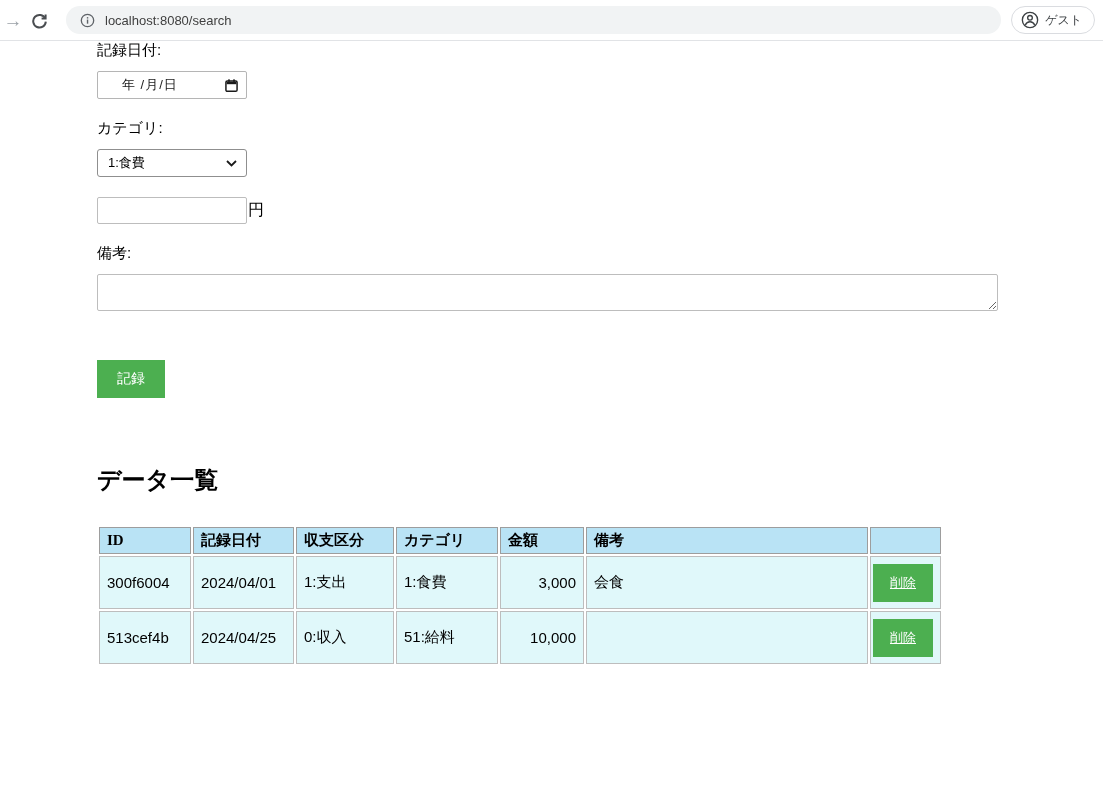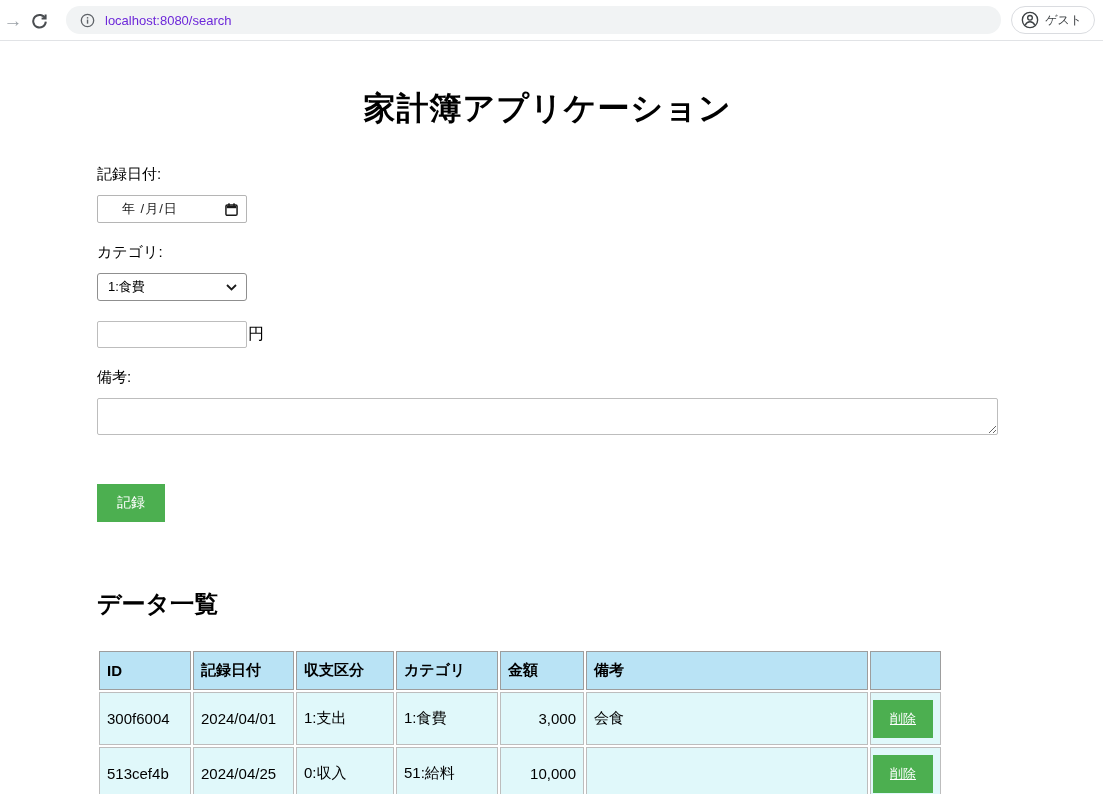--- a/index.html
+++ b/index.html
@@ -11,21 +11,21 @@
     border-bottom: 1px solid #e1e3e6; background: #fff; padding: 0 6px 0 0; }
   .nav-btn { width: 26px; height: 26px; display: flex; align-items: center;
     justify-content: center; flex: 0 0 auto; cursor: default; }
   .fwd-glyph { font-size: 19px; color: #9aa0a6; line-height: 1; }
   .refresh-svg { width: 17px; height: 17px; stroke: #4a4d51; fill: none;
     stroke-width: 2; }
   .omnibox { flex: 1 1 auto; height: 28px; background: #f1f3f4;
     border-radius: 14px; display: flex; align-items: center;
     margin: 0 10px 0 14px; padding: 0 14px; }
   .info-svg { width: 15px; height: 15px; margin-right: 10px; flex: 0 0 auto; }
-  .url-text { font-size: 13px; color: #6d28d9; }
+  .url-text { font-size: 13px; color: #404040; }
   .guest-pill { flex: 0 0 auto; height: 28px; border: 1px solid #dadce0;
     border-radius: 14px; background: #fff; display: flex; align-items: center;
     padding: 0 12px 0 9px; margin-right: 2px; }
   .person-svg { width: 18px; height: 18px; margin-right: 6px; }
   .guest-label { font-size: 12px; color: #3c4043; }
 
   
   .container { width: 901px; margin-left: 97px; }
   h1.app-title { font-size: 32px; font-weight: bold; text-align: center;
     margin: 46px 0 34px; letter-spacing: 1px; }
@@ -59,21 +59,21 @@
   .btn-green { background: #4caf50; color: #fff; border: none;
     font-size: 14px; cursor: pointer;
     font-family: "Liberation Sans", sans-serif; }
   .submit-btn { width: 68px; height: 38px; margin-top: 25px; }
 
   h2.list-heading { font-size: 24px; font-weight: bold; margin: 66px 0 29px; }
 
   table.data-table { border-collapse: separate; border-spacing: 2px;
     font-size: 15px; }
   .data-table th { background: #b9e3f5; border: 1px solid #9d9d9d;
-    font-weight: bold; text-align: left; padding: 9px 7px; height: 26px; }
+    font-weight: bold; text-align: left; padding: 3px 7px; height: 26px; font-family: Liberation Serif, serif; }
   .data-table td { background: #e0f8fa; border: 1px solid #bdbdbd;
     padding: 16px 7px; height: 44px; }
   .col-id      { width: 92px; }
   .col-date    { width: 101px; }
   .col-type    { width: 98px; }
   .col-cat     { width: 102px; }
   .col-amount  { width: 84px; }
   .col-note    { width: 282px; }
   .col-actions { width: 71px; }
   .cell-right  { text-align: right; }
@@ -107,21 +107,20 @@
       <circle cx="10" cy="10" r="8.5" fill="none" stroke="#3c4043" stroke-width="1.5"></circle>
       <circle cx="10" cy="7.6" r="2.6" fill="none" stroke="#3c4043" stroke-width="1.5"></circle>
       <path d="M4.8 15.5 C6 12.8 8 11.9 10 11.9 C12 11.9 14 12.8 15.2 15.5" fill="none" stroke="#3c4043" stroke-width="1.5"></path>
     </svg>
     <span class="guest-label">ゲスト</span>
   </div>
 </div>
 
 <div class="container">
 
-  <h1 class="app-title">家計簿アプリケーション</h1>
 
   <div class="form-group">
     <label class="field-label">記録日付:</label>
     <div class="date-input">
       <span class="date-ph">年 /月/日</span>
       <svg class="cal-svg" viewBox="0 0 14 14">
         <rect x="1" y="2.2" width="12" height="11" rx="1.4" fill="none" stroke="#1a1a1a" stroke-width="1.6"></rect>
         <rect x="1.8" y="3" width="10.4" height="2.6" fill="#1a1a1a"></rect>
         <rect x="3.4" y="0.4" width="1.8" height="2.6" fill="#1a1a1a"></rect>
         <rect x="8.8" y="0.4" width="1.8" height="2.6" fill="#1a1a1a"></rect>

